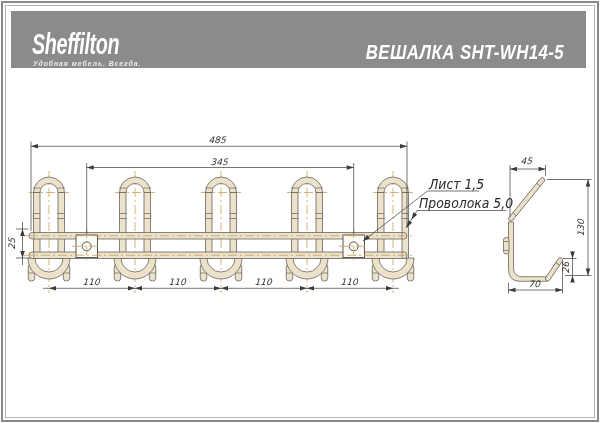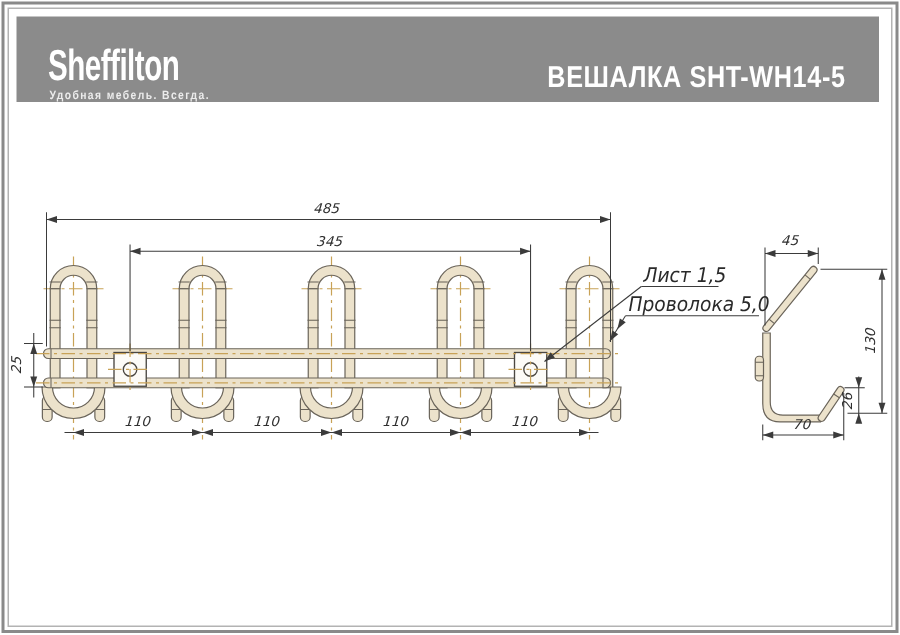--- a/index.html
+++ b/index.html
@@ -1,20 +1,20 @@
 <!DOCTYPE html>
 <html style="--band: #8b8b8b; --wire-fill: #ece2cb; --wire-stroke: #6a645a; --cl: #c8a257; --dim: #3b3b3b;"><head>
 <meta charset="utf-8">
 <style>
   html,body{margin:0;padding:0;background:#fff;}
   .page{position:relative;width:600px;height:423px;background:#fff;overflow:hidden;
         font-family:"Liberation Sans",sans-serif;}
   .border-outer{position:absolute;left:1px;top:1px;right:1px;bottom:1px;border:2px solid #8a8a8a;}
   .border-inner{position:absolute;left:5px;top:5px;right:5px;bottom:5px;border:1px solid #b3b3b3;}
-  .header-band{position:absolute;left:11px;top:11px;width:575px;height:57px;background:var(--band,#8b8b8b);}
+  .header-band{position:absolute;left:11px;top:11px;width:575px;height:57px;background:var(--band,#8b8b8b);font-style:italic;}
   .logo-text{position:absolute;left:21px;top:17px;font-size:29px;font-weight:bold;color:#fff;
              letter-spacing:-0.5px;transform:scaleX(.68);transform-origin:left top;white-space:nowrap;}
   .logo-tagline{position:absolute;left:22px;top:48px;font-size:8px;font-weight:bold;color:#ececec;
              letter-spacing:1.1px;transform:scaleX(.86);transform-origin:left top;white-space:nowrap;}
   .header-title{position:absolute;right:22px;top:30px;font-size:20px;font-weight:bold;color:#fff;
              letter-spacing:.5px;transform:scaleX(.84);transform-origin:right center;white-space:nowrap;}
   svg{position:absolute;left:0;top:0;}
   .wire{fill:var(--wire-fill,#ece2cb);stroke:var(--wire-stroke,#6a645a);stroke-width:.8;}
   .plate{fill:#fcfbf7;stroke:#4a4741;stroke-width:.9;}
   .cl{stroke:var(--cl,#c8a257);stroke-width:.8;fill:none;stroke-dasharray:9 3 2 3;}

